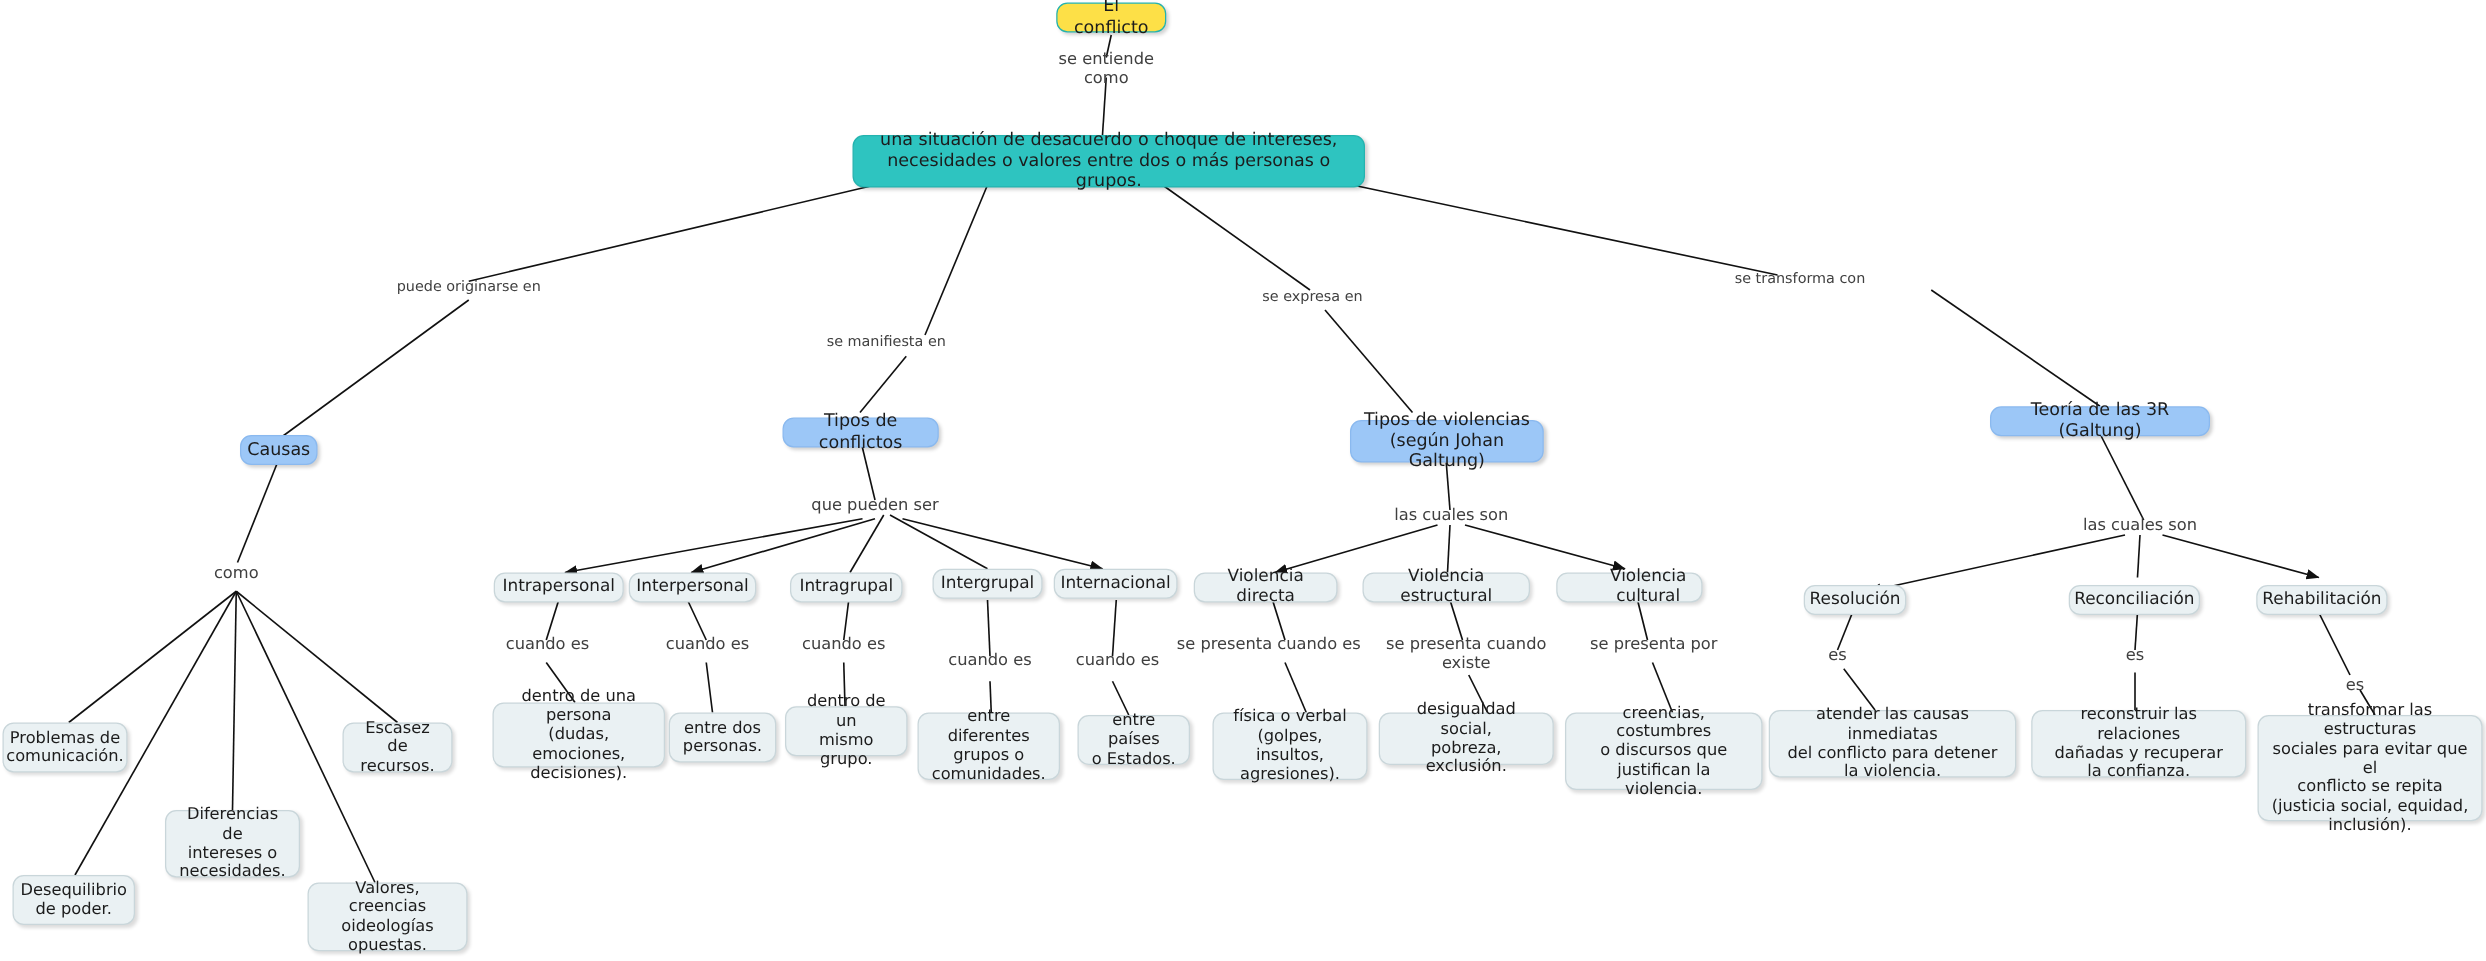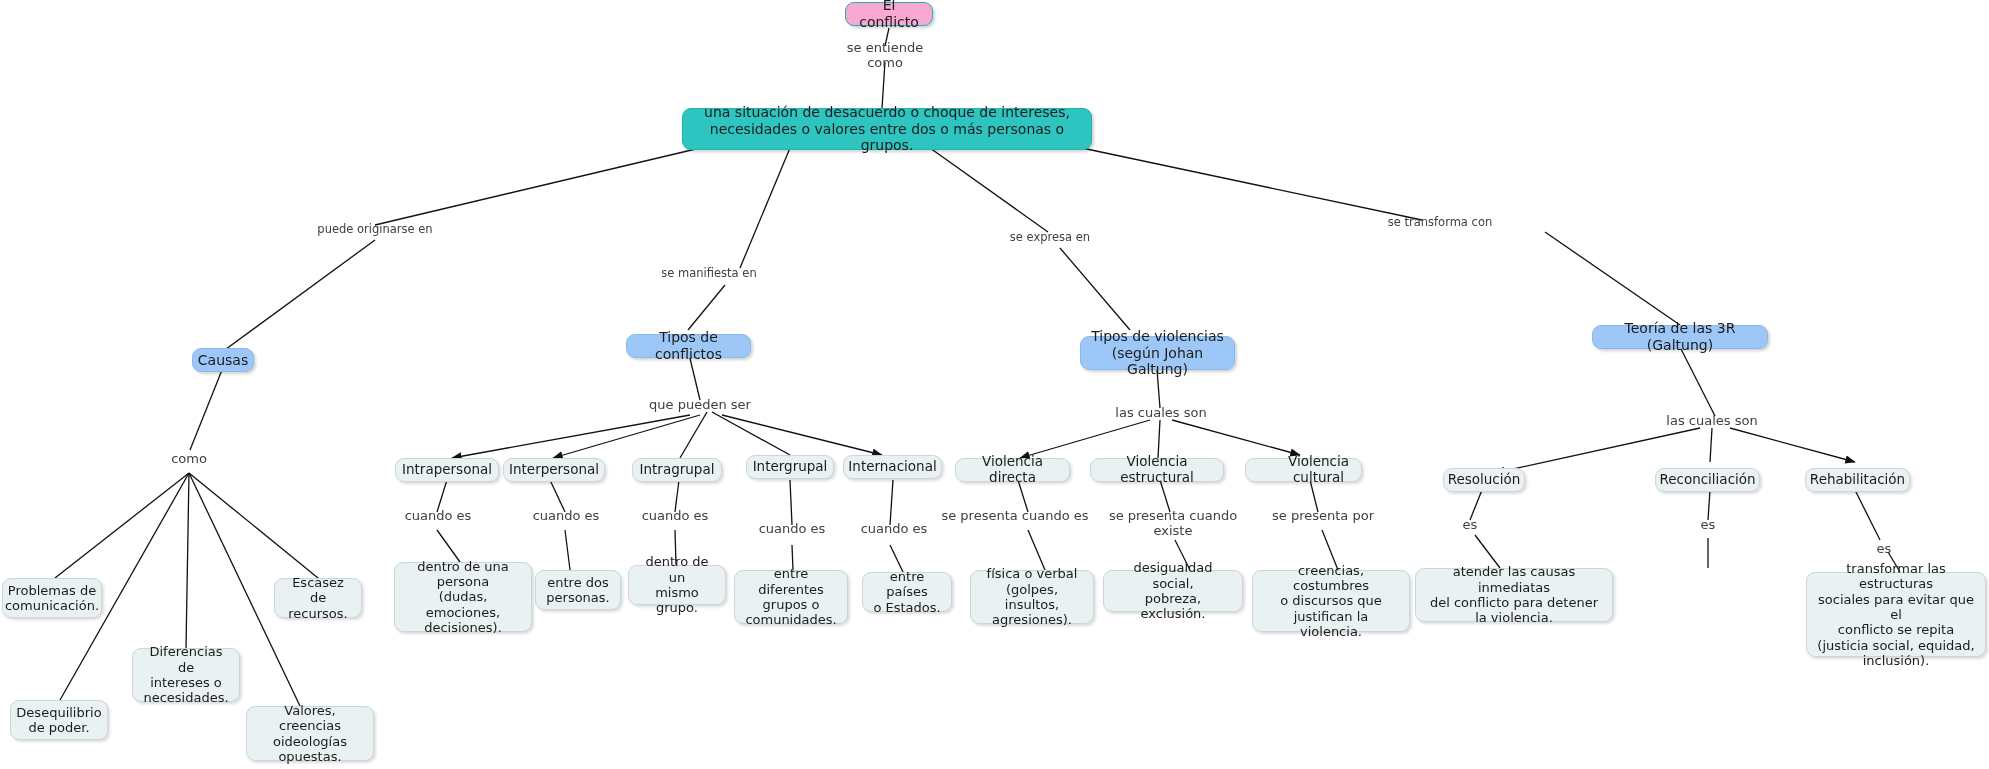--- a/index.html
+++ b/index.html
@@ -32,21 +32,21 @@
     border-radius: 9px;
     text-align: center;
     line-height: 1.18;
     display: flex;
     align-items: center;
     justify-content: center;
     white-space: pre-line;
     color: #1c1c1c;
   }
   .node-root {
-    background: #f9a8d4;
+    background: #fde047;
     border: 1px solid #24b3af;
     box-shadow: 2px 2px 3px rgba(0,0,0,0.18);
     font-size: 14px;
     padding: 3px 10px;
   }
   .node-def {
     background: #2ec4c0;
     border: 1px solid #24b3af;
     box-shadow: 2px 2px 3px rgba(0,0,0,0.18);
     font-size: 14px;
@@ -209,21 +209,21 @@
   <div class="node node-sub" style="left:395px; top:458px; width:104px; height:24px;">Intrapersonal</div>
 
   <div class="node node-sub" style="left:503px; top:458px; width:102px; height:24px;">Interpersonal</div>
 
   <div class="node node-sub" style="left:632px; top:458px; width:90px; height:24px;">Intragrupal</div>
 
   <div class="node node-sub" style="left:746px; top:455px; width:88px; height:24px;">Intergrupal</div>
 
   <div class="node node-sub" style="left:843px; top:455px; width:99px; height:24px;">Internacional</div>
 
-  <div class="node node-leaf" style="left:394px; top:562px; width:138px; height:70px;">dentro de una
+  <div class="node node-leaf" style="left:394px; top:562px; width:138px; height:52px;">dentro de una
 persona
 (dudas, emociones,
 decisiones).</div>
 
   <div class="node node-leaf" style="left:535px; top:570px; width:86px; height:40px;">entre dos
 personas.</div>
 
   <div class="node node-leaf" style="left:628px; top:565px; width:98px; height:40px;">dentro de un
 mismo grupo.</div>
 
@@ -254,20 +254,23 @@
   <div class="node node-sub" style="left:1443px; top:468px; width:82px; height:24px;">Resolución</div>
 
   <div class="node node-sub" style="left:1655px; top:468px; width:105px; height:24px;">Reconciliación</div>
 
   <div class="node node-sub" style="left:1805px; top:468px; width:105px; height:24px;">Rehabilitación</div>
 
   <div class="node node-leaf" style="left:1415px; top:568px; width:198px; height:54px;">atender las causas inmediatas
 del conflicto para detener
 la violencia.</div>
 
+  <div class="node node-leaf" style="left:1625px; top:568px; width:172px; height:54px;">reconstruir las relaciones
+dañadas y recuperar
+la confianza.</div>
 
   <div class="node node-leaf" style="left:1806px; top:572px; width:180px; height:85px;">transformar las estructuras
 sociales para evitar que el
 conflicto se repita
 (justicia social, equidad,
 inclusión).</div>
 
   <div class="edge-label" style="left:830px; top:41px; width:110px;">se entiende como</div>
 
   <div class="edge-label small" style="left:295px; top:223px; width:160px;"></div>

